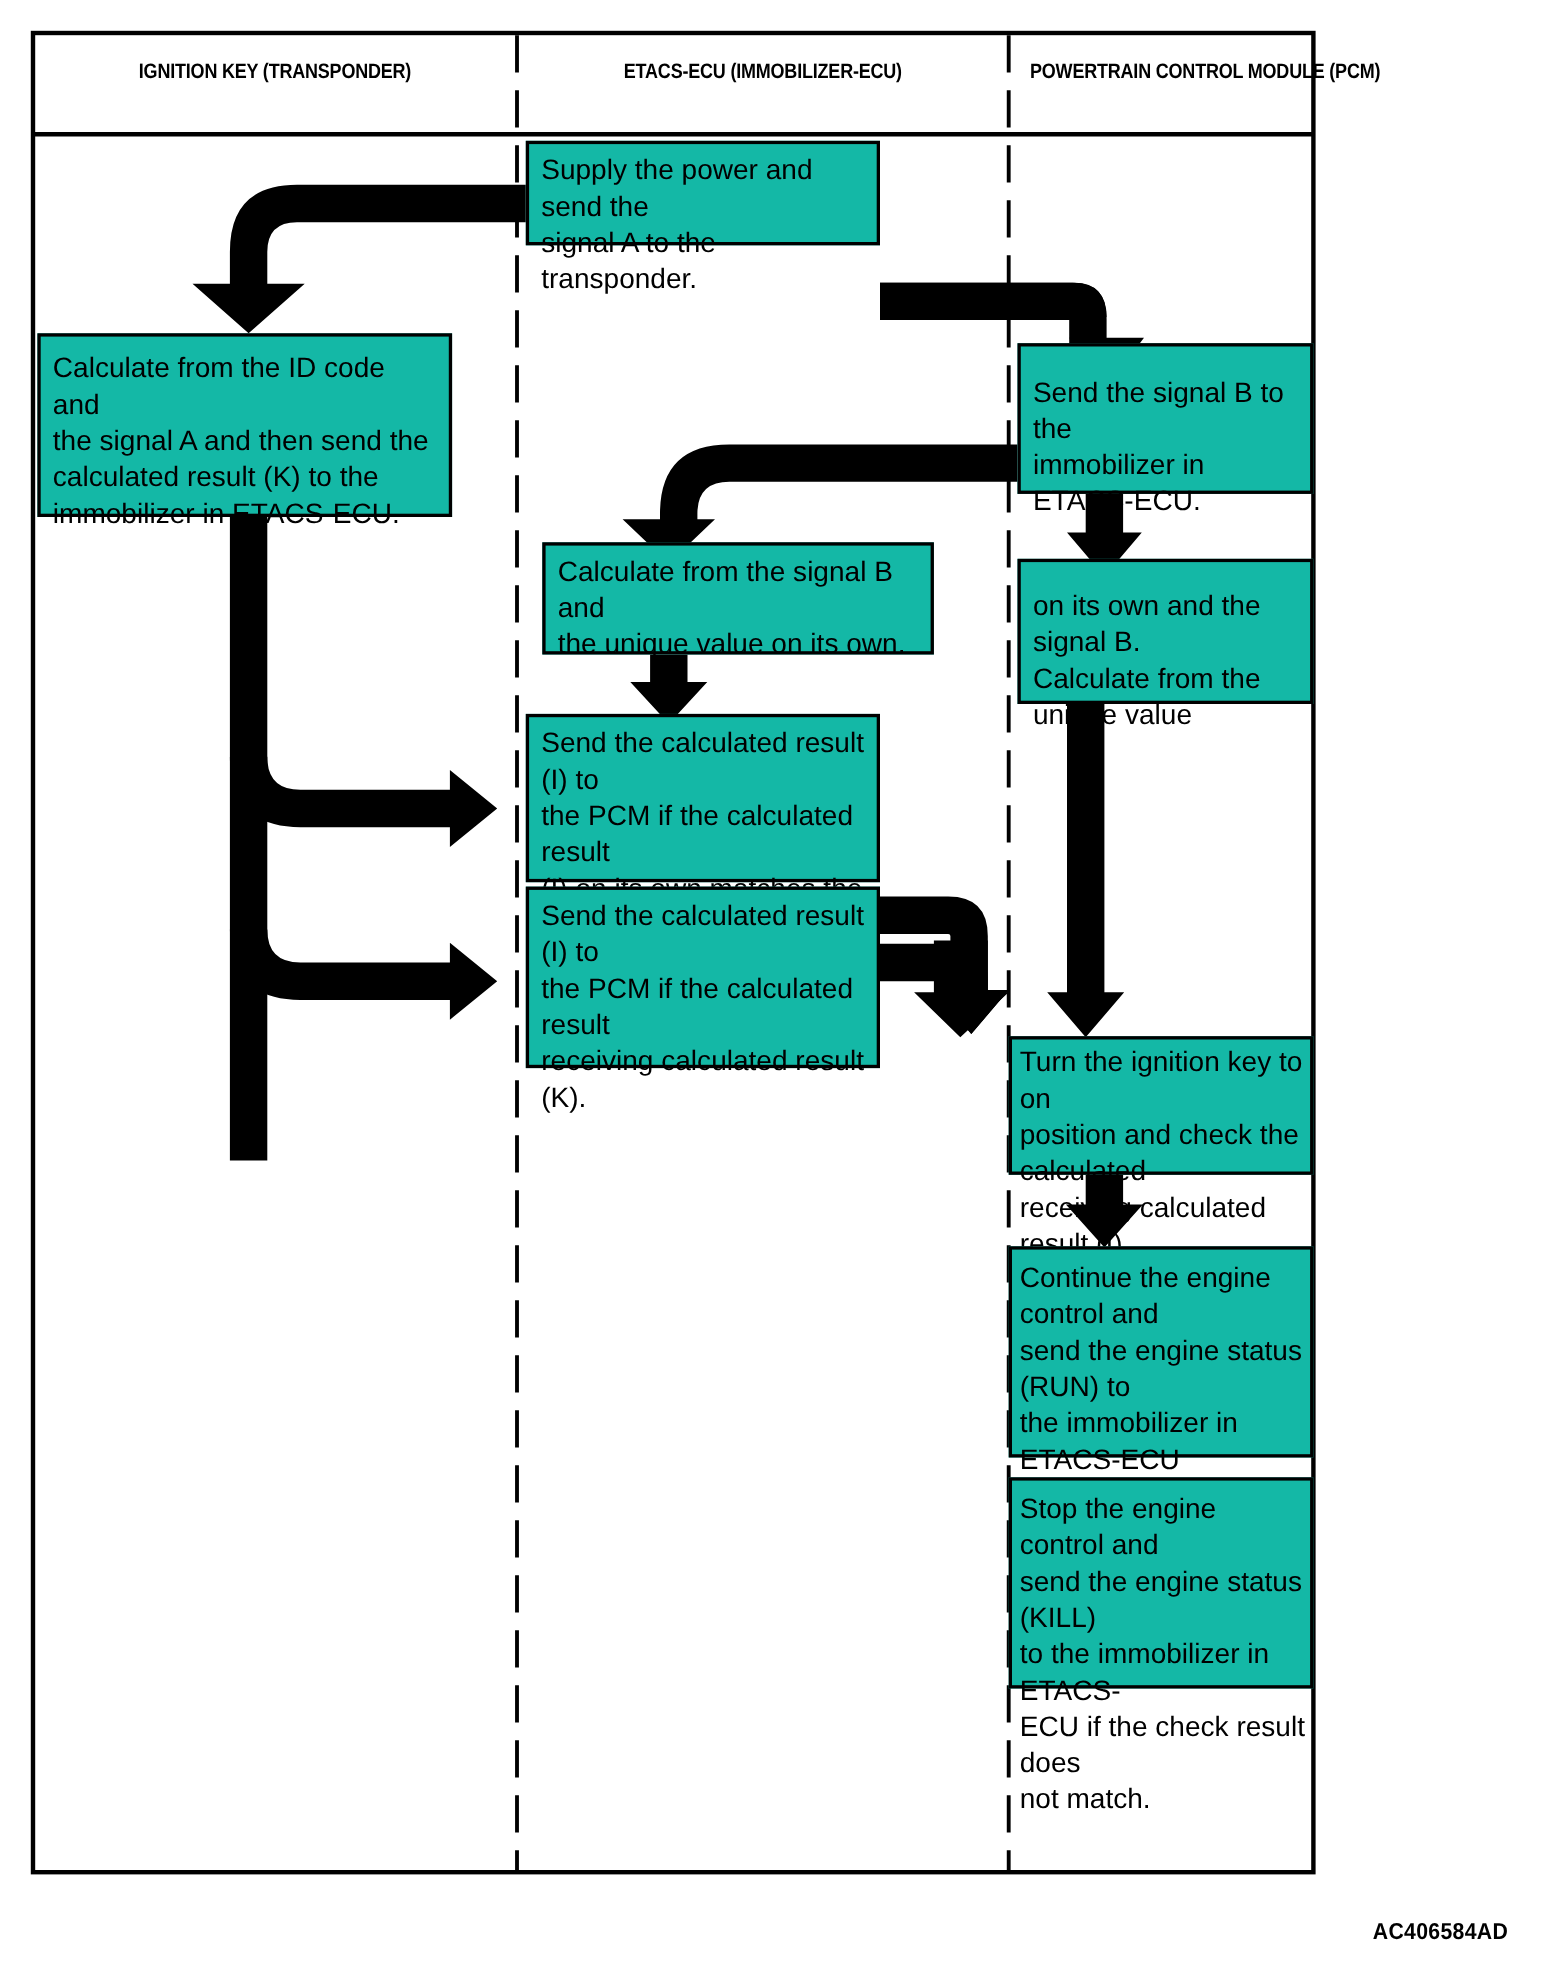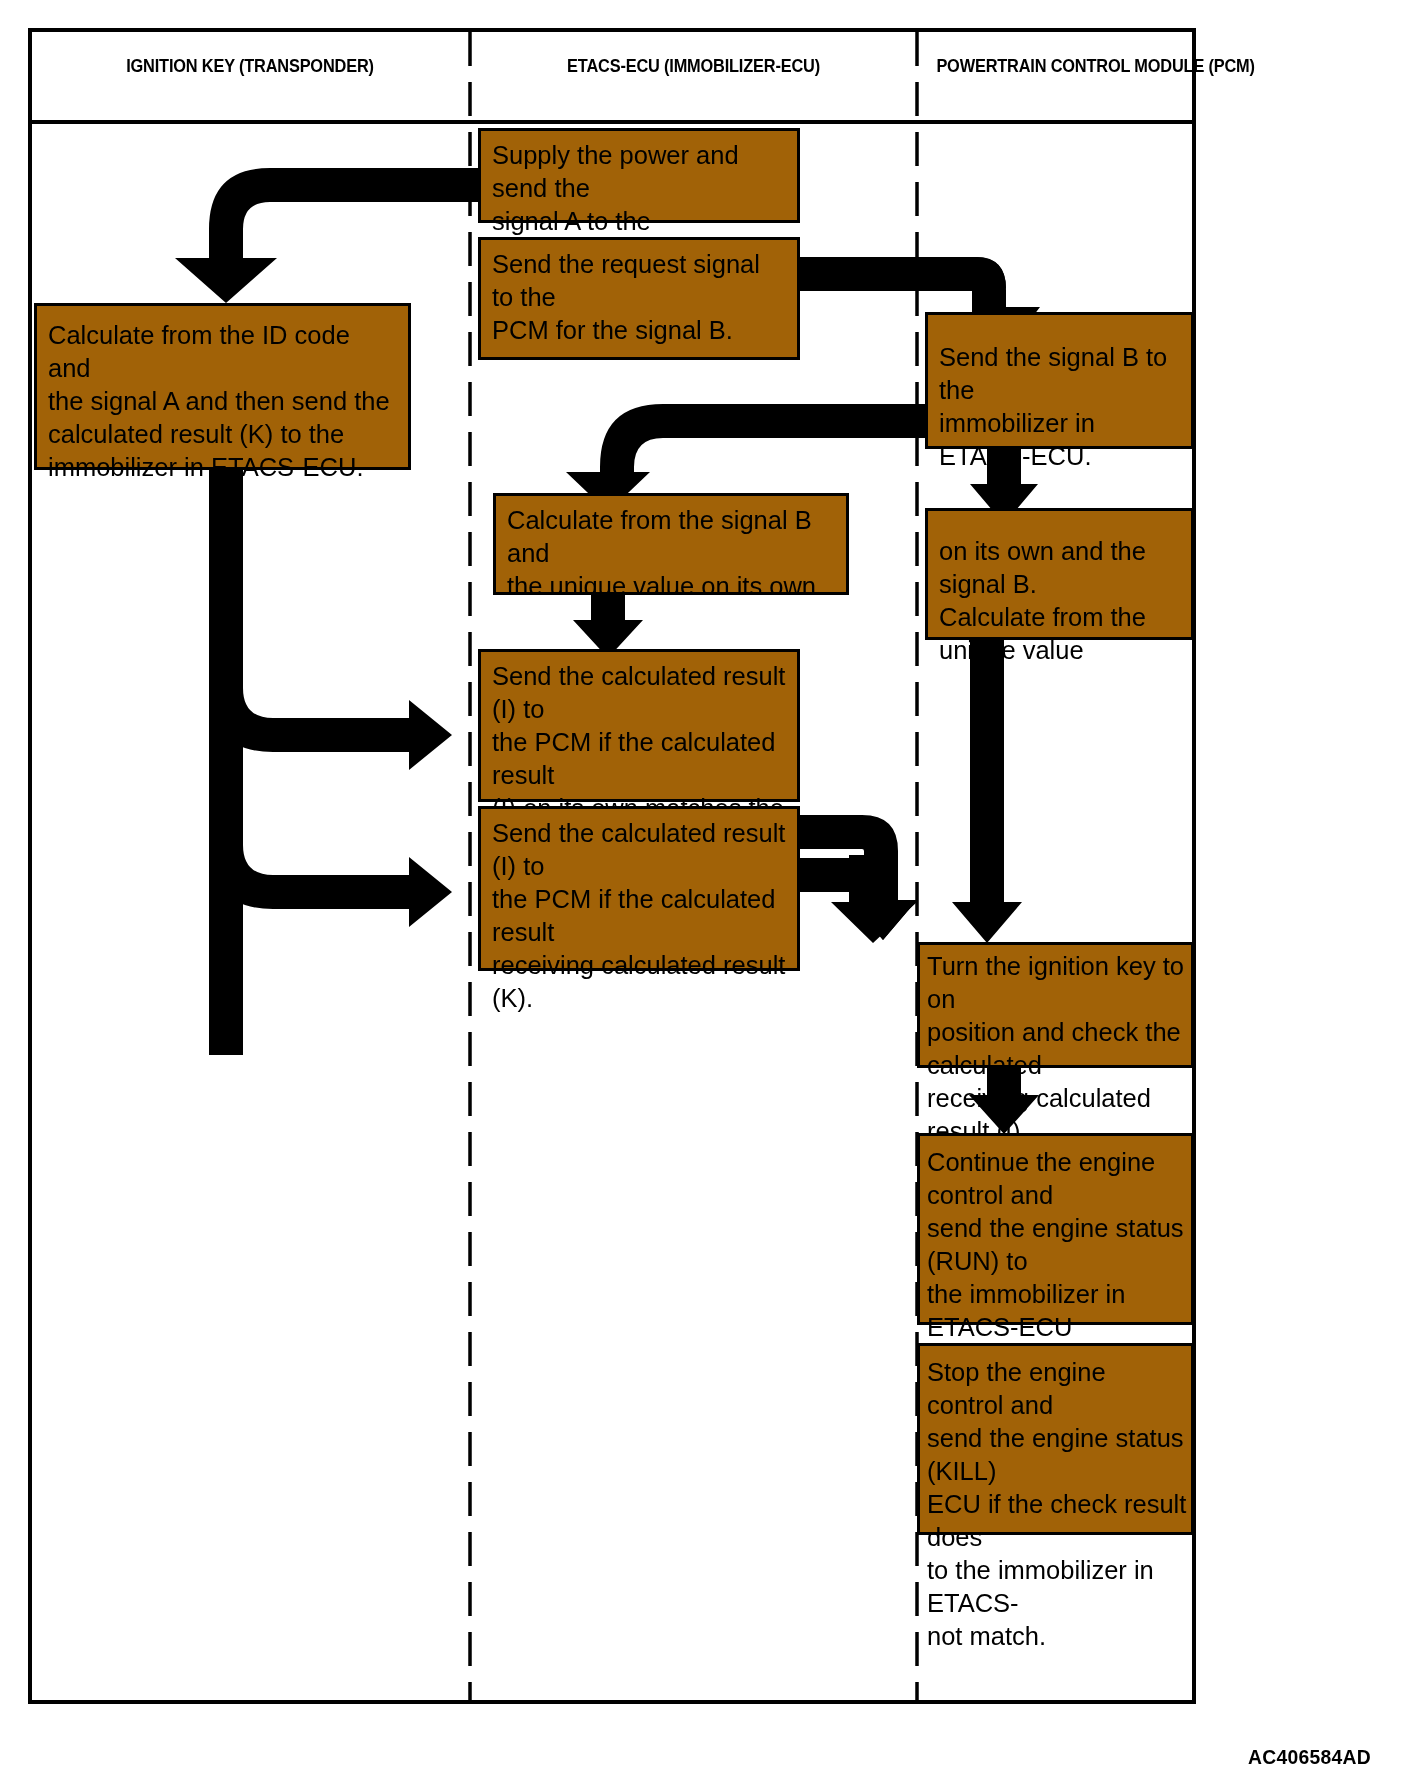--- a/index.html
+++ b/index.html
@@ -14,21 +14,21 @@
     text-align:center;
     transform:scaleX(0.86);
     transform-origin:center center;
     white-space:nowrap;
     color:#000;
   }
   .node{
     position:absolute;
     box-sizing:border-box;
     border:3px solid #000;
-    background:#a16207;
+    background:#14b8a6;
     font-size:25.5px;
     line-height:33px;
     color:#000;
     padding:8px 10px 6px 11px;
   }
   .node span{display:block;}
   .footer-code{
     position:absolute;
     font-weight:bold;
     font-size:21px;
@@ -81,24 +81,20 @@
 
       <path d="M 987,1068 L 1021,1068 L 1021,1095 L 1039,1095 L 1004,1134 L 969,1095 L 987,1095 Z"></path>
     </g>
   </svg>
 
   <div class="node" style="left:478px;top:128px;width:322px;height:95px;">
     <span>Supply the power and send the</span>
     <span>signal A to the transponder.</span>
   </div>
 
-  <div class="node" style="left:478px;top:237px;width:322px;height:123px;">
-    <span>Send the request signal to the</span>
-    <span>PCM for the signal B.</span>
-  </div>
 
   <div class="node" style="left:34px;top:303px;width:377px;height:167px;padding-top:13px;">
     <span>Calculate from the ID code and</span>
     <span>the signal A and then send the</span>
     <span>calculated result (K) to the</span>
     <span>immobilizer in ETACS-ECU.</span>
   </div>
 
   <div class="node" style="left:925px;top:312px;width:269px;height:137px;padding-top:26px;">
     <span>Send the signal B to the</span>
@@ -137,20 +133,20 @@
   <div class="node" style="left:917px;top:1133px;width:277px;height:192px;padding:10px 4px 4px 7px;">
     <span>Continue the engine control and</span>
     <span>send the engine status (RUN) to</span>
     <span>the immobilizer in ETACS-ECU</span>
     <span>if the check result matches.</span>
   </div>
 
   <div class="node" style="left:917px;top:1327px;width:277px;height:192px;padding:10px 4px 4px 7px;margin-top:16px;">
     <span>Stop the engine control and</span>
     <span>send the engine status (KILL)</span>
+    <span>to the immobilizer in ETACS-</span>
     <span>ECU if the check result does</span>
-    <span>to the immobilizer in ETACS-</span>
     <span>not match.</span>
   </div>
 
   <div class="footer-code" style="left:1248px;top:1745px;">AC406584AD</div>
 
 </div>
 
 </body></html>

